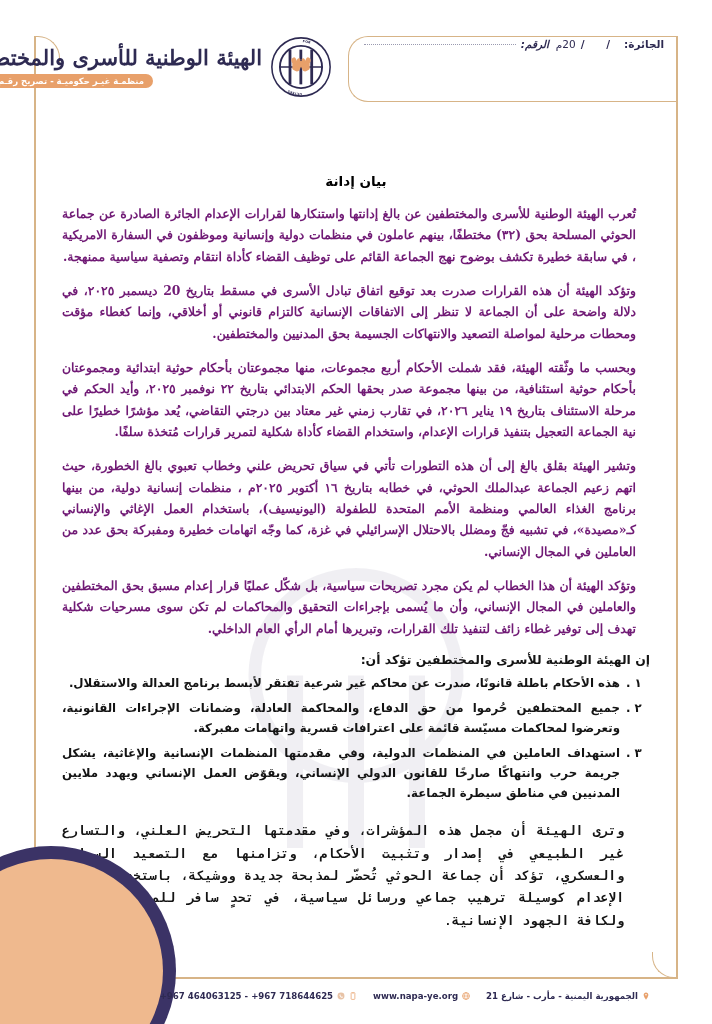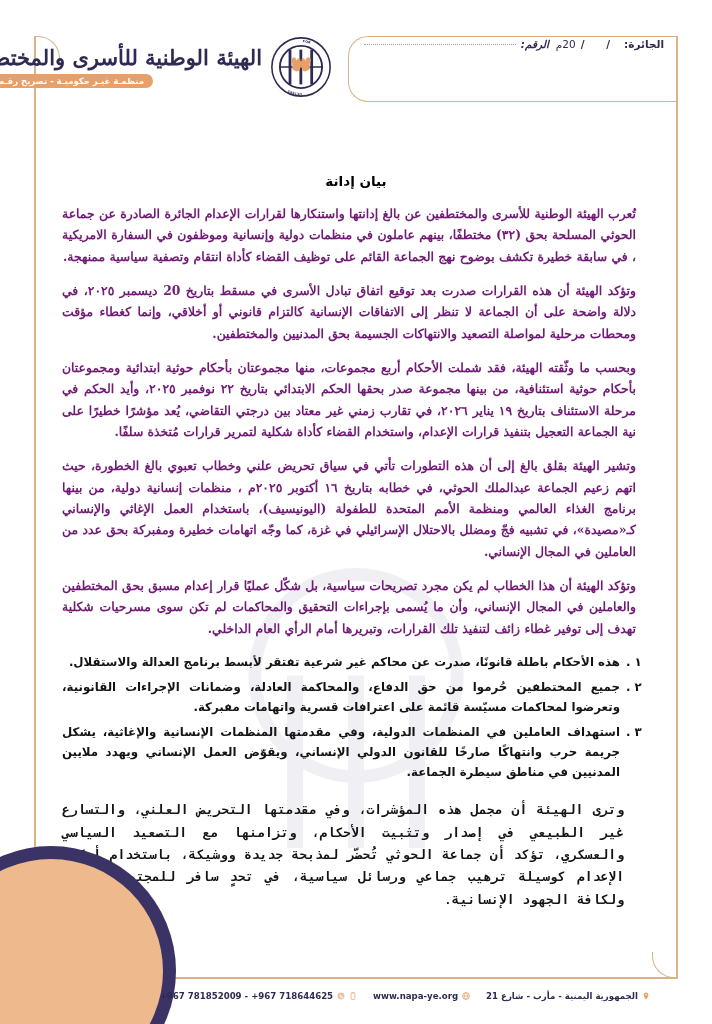--- a/index.html
+++ b/index.html
@@ -360,20 +360,21 @@
   <div class="content">
 
     <div class="doc-title">بيان إدانة</div>
 
     <p class="para">تُعرب الهيئة الوطنية للأسرى والمختطفين عن بالغ إدانتها واستنكارها لقرارات الإعدام الجائرة الصادرة عن جماعة الحوثي المسلحة بحق (٣٢) مختطفًا، بينهم عاملون في منظمات دولية وإنسانية وموظفون في السفارة الامريكية ، في سابقة خطيرة تكشف بوضوح نهج الجماعة القائم على توظيف القضاء كأداة انتقام وتصفية سياسية ممنهجة.</p>
     <p class="para">وتؤكد الهيئة أن هذه القرارات صدرت بعد توقيع اتفاق تبادل الأسرى في مسقط بتاريخ 20 ديسمبر ٢٠٢٥، في دلالة واضحة على أن الجماعة لا تنظر إلى الاتفاقات الإنسانية كالتزام قانوني أو أخلاقي، وإنما كغطاء مؤقت ومحطات مرحلية لمواصلة التصعيد والانتهاكات الجسيمة بحق المدنيين والمختطفين.</p>
     <p class="para">وبحسب ما وثّقته الهيئة، فقد شملت الأحكام أربع مجموعات، منها مجموعتان بأحكام حوثية ابتدائية ومجموعتان بأحكام حوثية استئنافية، من بينها مجموعة صدر بحقها الحكم الابتدائي بتاريخ ٢٢ نوفمبر ٢٠٢٥، وأيد الحكم في مرحلة الاستئناف بتاريخ ١٩ يناير ٢٠٢٦، في تقارب زمني غير معتاد بين درجتي التقاضي، يُعد مؤشرًا خطيرًا على نية الجماعة التعجيل بتنفيذ قرارات الإعدام، واستخدام القضاء كأداة شكلية لتمرير قرارات مُتخذة سلفًا.</p>
     <p class="para">وتشير الهيئة بقلق بالغ إلى أن هذه التطورات تأتي في سياق تحريض علني وخطاب تعبوي بالغ الخطورة، حيث اتهم زعيم الجماعة عبدالملك الحوثي، في خطابه بتاريخ ١٦ أكتوبر ٢٠٢٥م ، منظمات إنسانية دولية، من بينها برنامج الغذاء العالمي ومنظمة الأمم المتحدة للطفولة (اليونيسيف)، باستخدام العمل الإغاثي والإنساني كـ«مصيدة»، في تشبيه فجّ ومضلل بالاحتلال الإسرائيلي في غزة، كما وجّه اتهامات خطيرة ومفبركة بحق عدد من العاملين في المجال الإنساني.</p>
     <p class="para">وتؤكد الهيئة أن هذا الخطاب لم يكن مجرد تصريحات سياسية، بل شكّل عمليًا قرار إعدام مسبق بحق المختطفين والعاملين في المجال الإنساني، وأن ما يُسمى بإجراءات التحقيق والمحاكمات لم تكن سوى مسرحيات شكلية تهدف إلى توفير غطاء زائف لتنفيذ تلك القرارات، وتبريرها أمام الرأي العام الداخلي.</p>
 
+    <div class="lead-line">إن الهيئة الوطنية للأسرى والمختطفين تؤكد أن:</div>
 
     <ol class="claims">
       <li>
         <span class="marker">١ .</span>
         <span class="claim-text">هذه الأحكام باطلة قانونًا، صدرت عن محاكم غير شرعية تفتقر لأبسط برنامج العدالة والاستقلال.</span>
       </li>
       <li>
         <span class="marker">٢ .</span>
         <span class="claim-text">جميع المختطفين حُرموا من حق الدفاع، والمحاكمة العادلة، وضمانات الإجراءات القانونية، وتعرضوا لمحاكمات مسيّسة قائمة على اعترافات قسرية واتهامات مفبركة.</span>
       </li>
@@ -408,21 +409,21 @@
       <span class="foot-ico">
         <svg viewBox="0 0 12 12" width="8" height="8" aria-hidden="true">
           <circle cx="6" cy="6" r="5.1" fill="none" stroke="#e8a06a" stroke-width="1.3"></circle>
           <ellipse cx="6" cy="6" rx="2.2" ry="5.1" fill="none" stroke="#e8a06a" stroke-width="1"></ellipse>
           <line x1="1" y1="6" x2="11" y2="6" stroke="#e8a06a" stroke-width="1"></line>
         </svg>
       </span>
     </div>
 
     <div class="foot-item ltr">
-      <span>+967 781852009  -  +967 718644625</span>
+      <span>+967 464063125  -  +967 718644625</span>
       <span class="foot-ico">
         <svg viewBox="0 0 12 12" width="8" height="8" aria-hidden="true">
           <circle cx="6" cy="6" r="5.2" fill="#e8c3a6"></circle>
           <path d="M4.2 3.8c.3-.3.7-.2.9.1l.4.7c.1.3 0 .5-.2.7-.2.2-.2.3-.1.5.3.6.8 1.1 1.4 1.4.2.1.3.1.5-.1.2-.2.4-.3.7-.2l.7.4c.3.2.4.6.1.9-.4.5-1 .6-1.7.3C5.6 7.9 4.4 6.7 3.9 5.5c-.3-.7-.2-1.3.3-1.7z" fill="#ffffff"></path>
         </svg>
       </span>
       <span class="foot-ico">
         <svg viewBox="0 0 12 12" width="8" height="8" aria-hidden="true">
           <rect x="3.2" y="0.9" width="5.6" height="10.2" rx="1.1" fill="none" stroke="#e8a06a" stroke-width="1.1"></rect>
           <line x1="5.1" y1="2.2" x2="6.9" y2="2.2" stroke="#e8a06a" stroke-width="0.9"></line>

